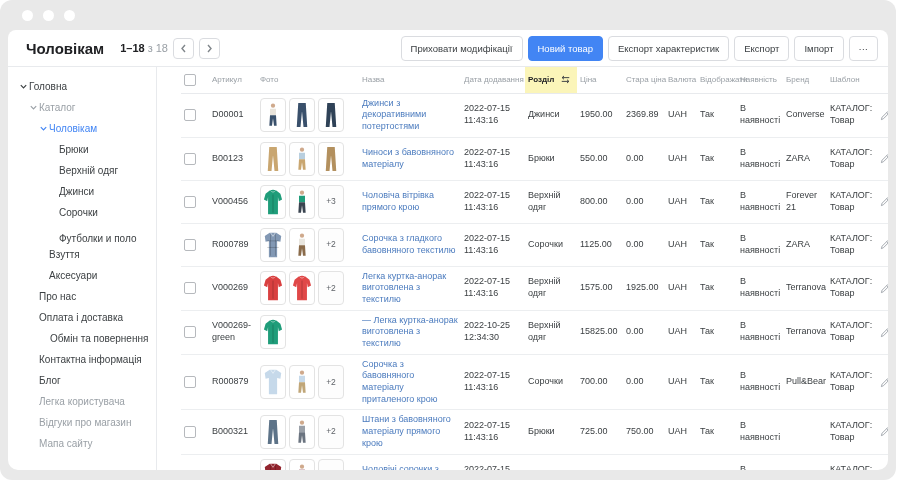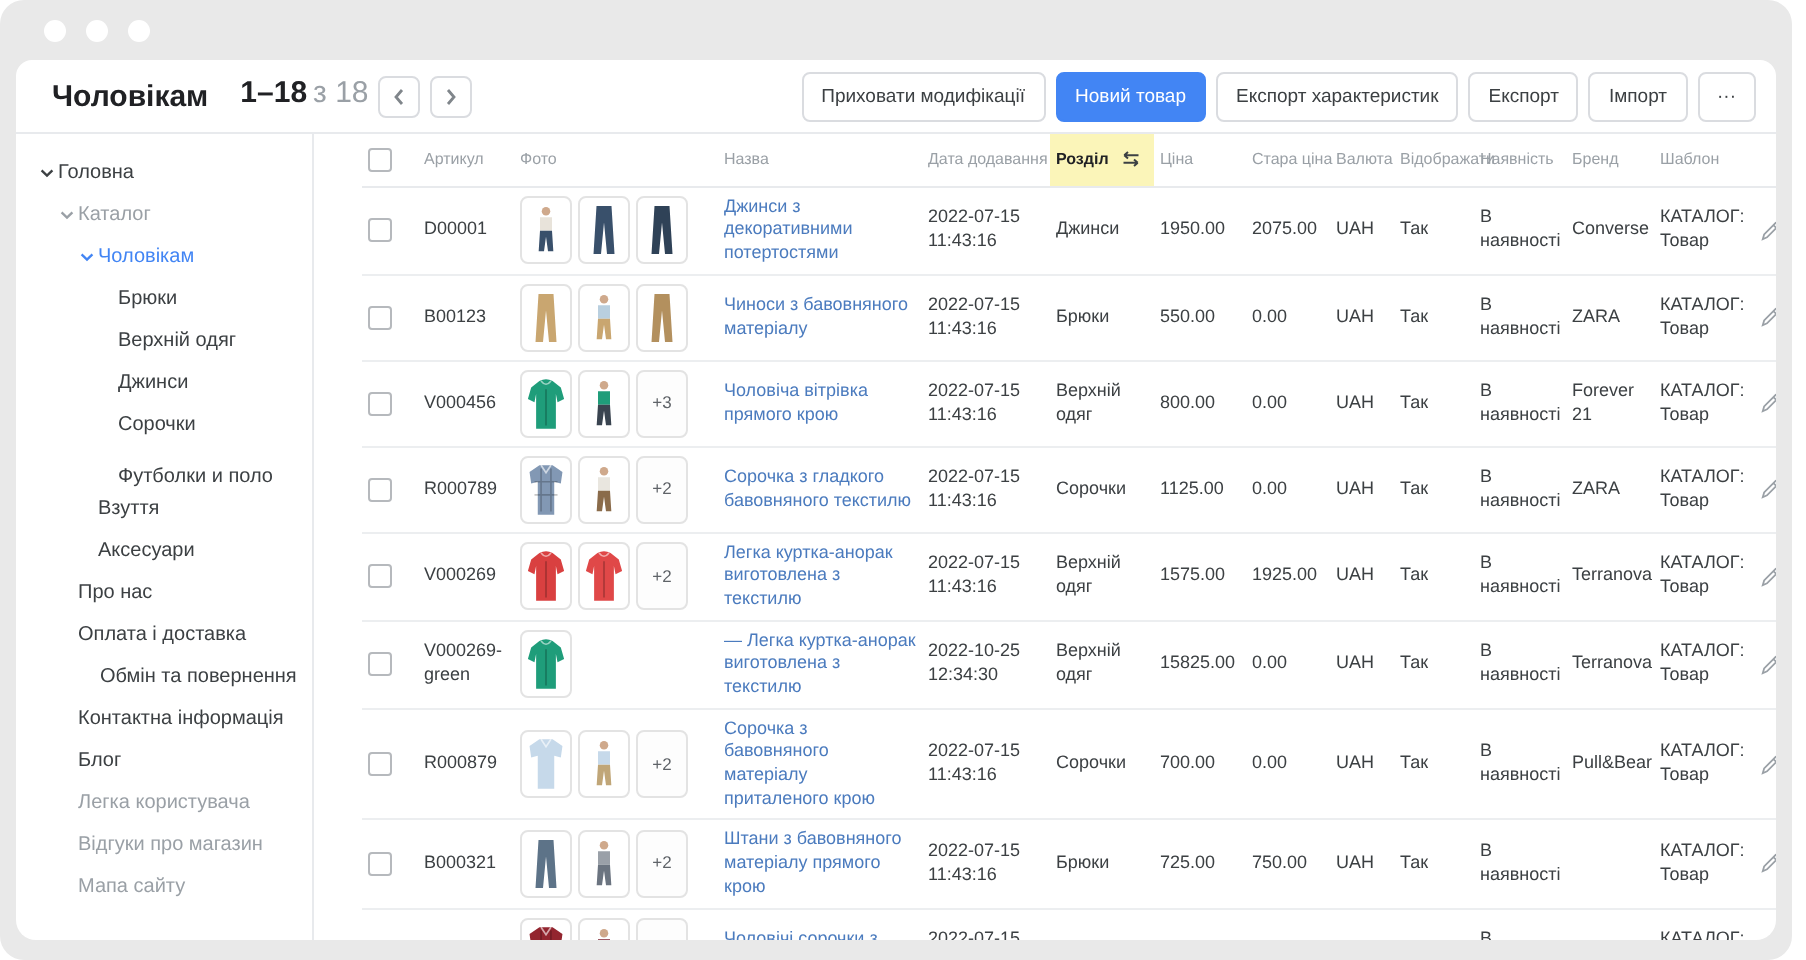--- a/index.html
+++ b/index.html
@@ -3,21 +3,21 @@
 <meta charset="utf-8">
 <style>
   * { box-sizing: border-box; margin: 0; padding: 0; }
   body { width: 903px; height: 480px; background: #fff; font-family: "Liberation Sans", "DejaVu Sans", sans-serif; overflow: hidden; }
   .window { width: 896px; height: 480px; background: #e9e9e9; border-radius: 12px; overflow: hidden; }
   .titlebar { height: 30px; display: flex; align-items: center; padding-left: 22px; gap: 10px; }
   .dot { width: 11px; height: 11px; border-radius: 50%; background: #fff; }
   .panel { margin: 0 8px; height: 440px; background: #fff; border-radius: 8px 8px 10px 10px; overflow: hidden; display: flex; flex-direction: column; }
   .topbar { height: 37px; flex: 0 0 auto; display: flex; align-items: center; padding: 0 10px 0 18px; border-bottom: 1px solid #e8eaed; }
   .title { font-size: 15px; font-weight: bold; color: #202124; margin-right: 16px; }
-  .pag { display: flex; align-items: flex-start; font-size: 15px; }
+  .pag { display: flex; align-items: center; font-size: 11px; }
   .pag .range { font-weight: bold; color: #202124; margin-right: 3px; }
   .pag .of { color: #9aa0a6; }
   .pag button { width: 21px; height: 21px; border: 1px solid #dadce0; background: #fff; border-radius: 4px; color: #80868b; margin-left: 5px; cursor: pointer; padding: 0; display: inline-flex; align-items: center; justify-content: center; }
   .actions { margin-left: auto; display: flex; gap: 5px; align-items: center; }
   .actions button { height: 25px; padding: 0 9px; font-size: 9.5px; border: 1px solid #dadce0; border-radius: 4px; background: #fff; color: #3c4043; cursor: pointer; white-space: nowrap; font-family: inherit; }
   .actions button.primary { background: #4285f4; border-color: #4285f4; color: #fff; }
   .content { flex: 1; display: flex; min-height: 0; }
   .sidebar { width: 148px; flex: 0 0 auto; padding-top: 9px; overflow: hidden; }
   .s-item { height: 21px; display: flex; align-items: center; font-size: 10px; color: #3c4043; cursor: pointer; white-space: nowrap; }
   .s-item.active { color: #4285f4; }
@@ -229,21 +229,21 @@
                       <svg width="18" height="28" viewBox="0 0 24 34">
                         <path d="M7 1 L17 1 L19 33 L14 33 L12 12 L10 33 L5 33 Z" fill="#2f4257"></path>
                       </svg>
                     </span>
                   </div>
                 </td>
                 <td class="name"><a>Джинси з декоративними потертостями</a></td>
                 <td>2022-07-15 11:43:16</td>
                 <td>Джинси</td>
                 <td>1950.00</td>
-                <td>2075.00</td>
+                <td>2369.89</td>
                 <td>UAH</td>
                 <td>Так</td>
                 <td>В наявності</td>
                 <td>Converse</td>
                 <td>КАТАЛОГ: Товар</td>
                 <td>
                   <div class="rowactions">
                     <span class="icon-btn">
                       <svg width="11" height="11" viewBox="0 0 16 16" fill="none" stroke="#9aa0a6" stroke-width="1.3">
                         <path d="M2 14 L3 10.5 L11 2.5 A1.45 1.45 0 0 1 13.1 4.6 L5.1 12.6 Z M9.8 3.8 L11.8 5.8"></path>

